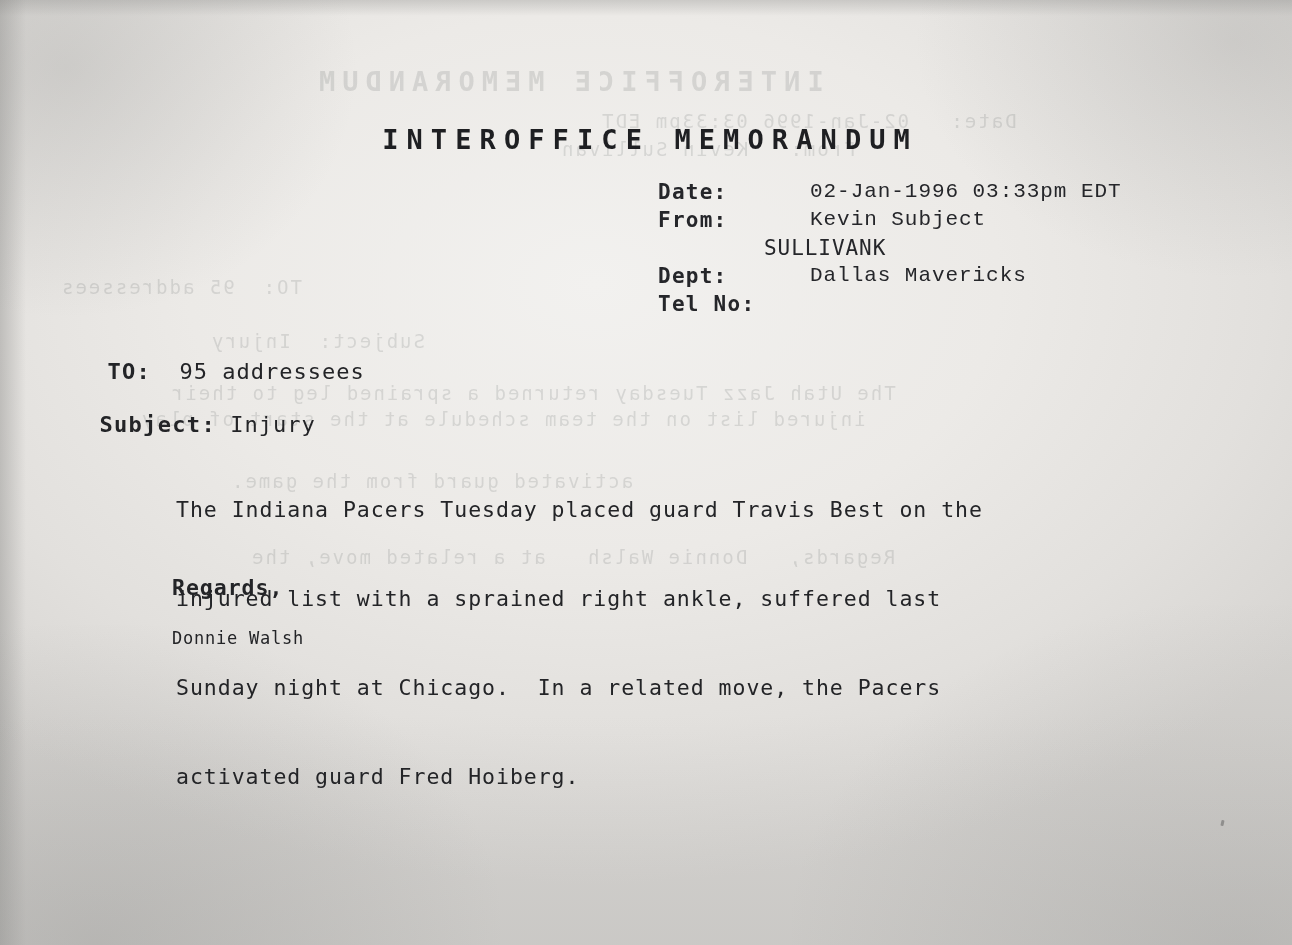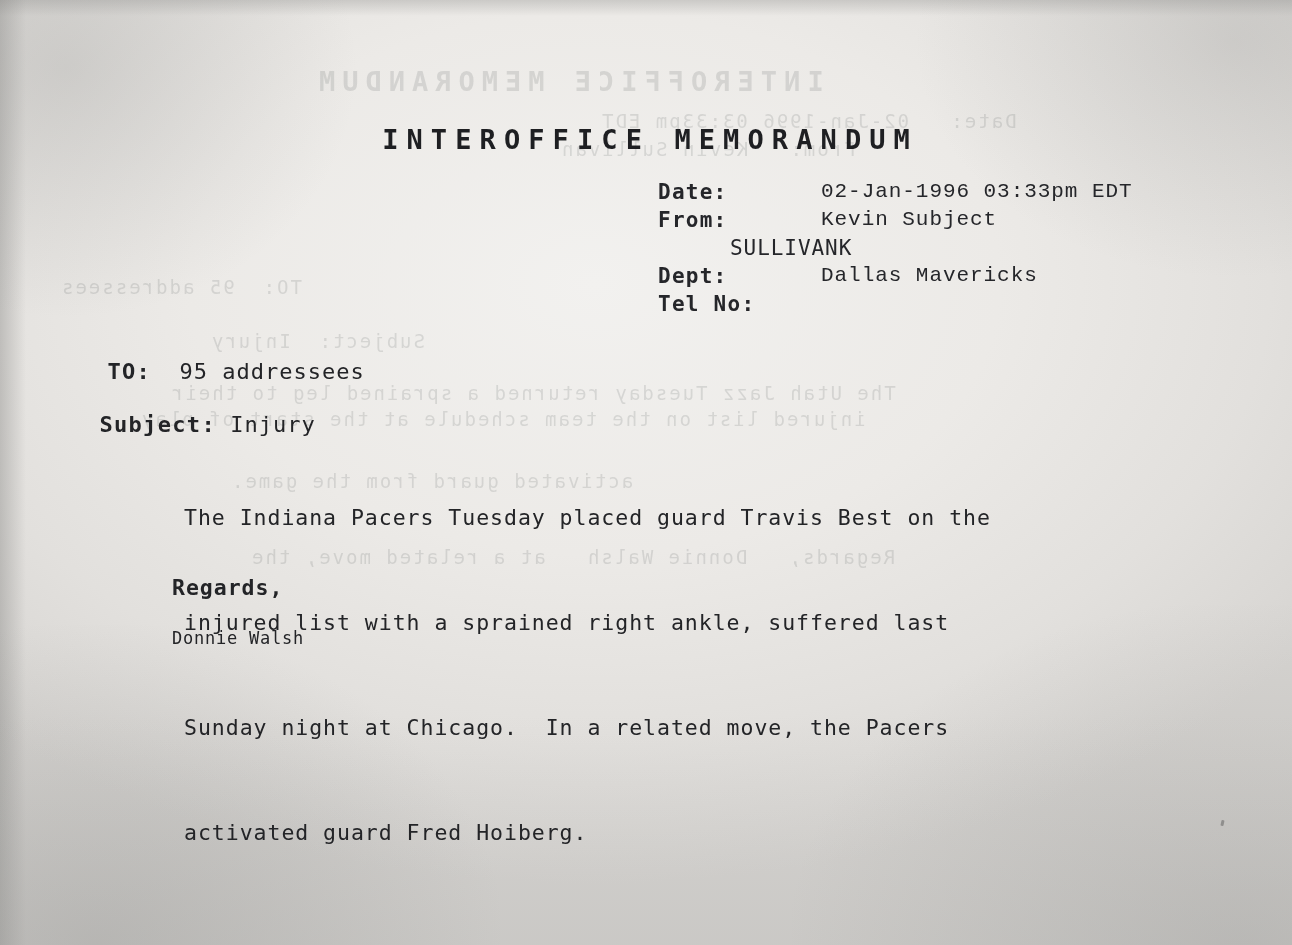--- a/index.html
+++ b/index.html
@@ -124,34 +124,33 @@
     position: absolute;
     top: 178px;
     left: 658px;
     font-size: 21px;
     line-height: 28px;
     color: #25262a;
   }
   .hdr-row {
     display: flex;
     white-space: pre;
-    gap: 11px;
   }
   .hdr-label {
     font-weight: bold;
     width: 152px;
     flex: 0 0 152px;
     letter-spacing: 0.06em;
   }
   .hdr-value {
     letter-spacing: 0.045em;
     font-family: Liberation Mono, monospace;
   }
   .hdr-sub {
-    margin-left: 72px;
+    margin-left: 106px;
     letter-spacing: 0.045em;
     white-space: pre;
   }
 
   .to-line {
     position: absolute;
     top: 334px;
     left: 22px;
     font-size: 22px;
     white-space: pre;
@@ -170,21 +169,21 @@
   .body-block {
     position: absolute;
     top: 438px;
     left: 172px;
     font-size: 21.5px;
     line-height: 27px;
     white-space: pre;
     letter-spacing: 0.045em;
     color: #232427;
   }
-  .body-para { margin: 12px; }
+  .body-para { margin: 4px; }
 
   .sign-regards {
     position: absolute;
     top: 575px;
     left: 172px;
     font-size: 21.5px;
     white-space: pre;
     letter-spacing: 0.045em;
     font-weight: bold;
   }

